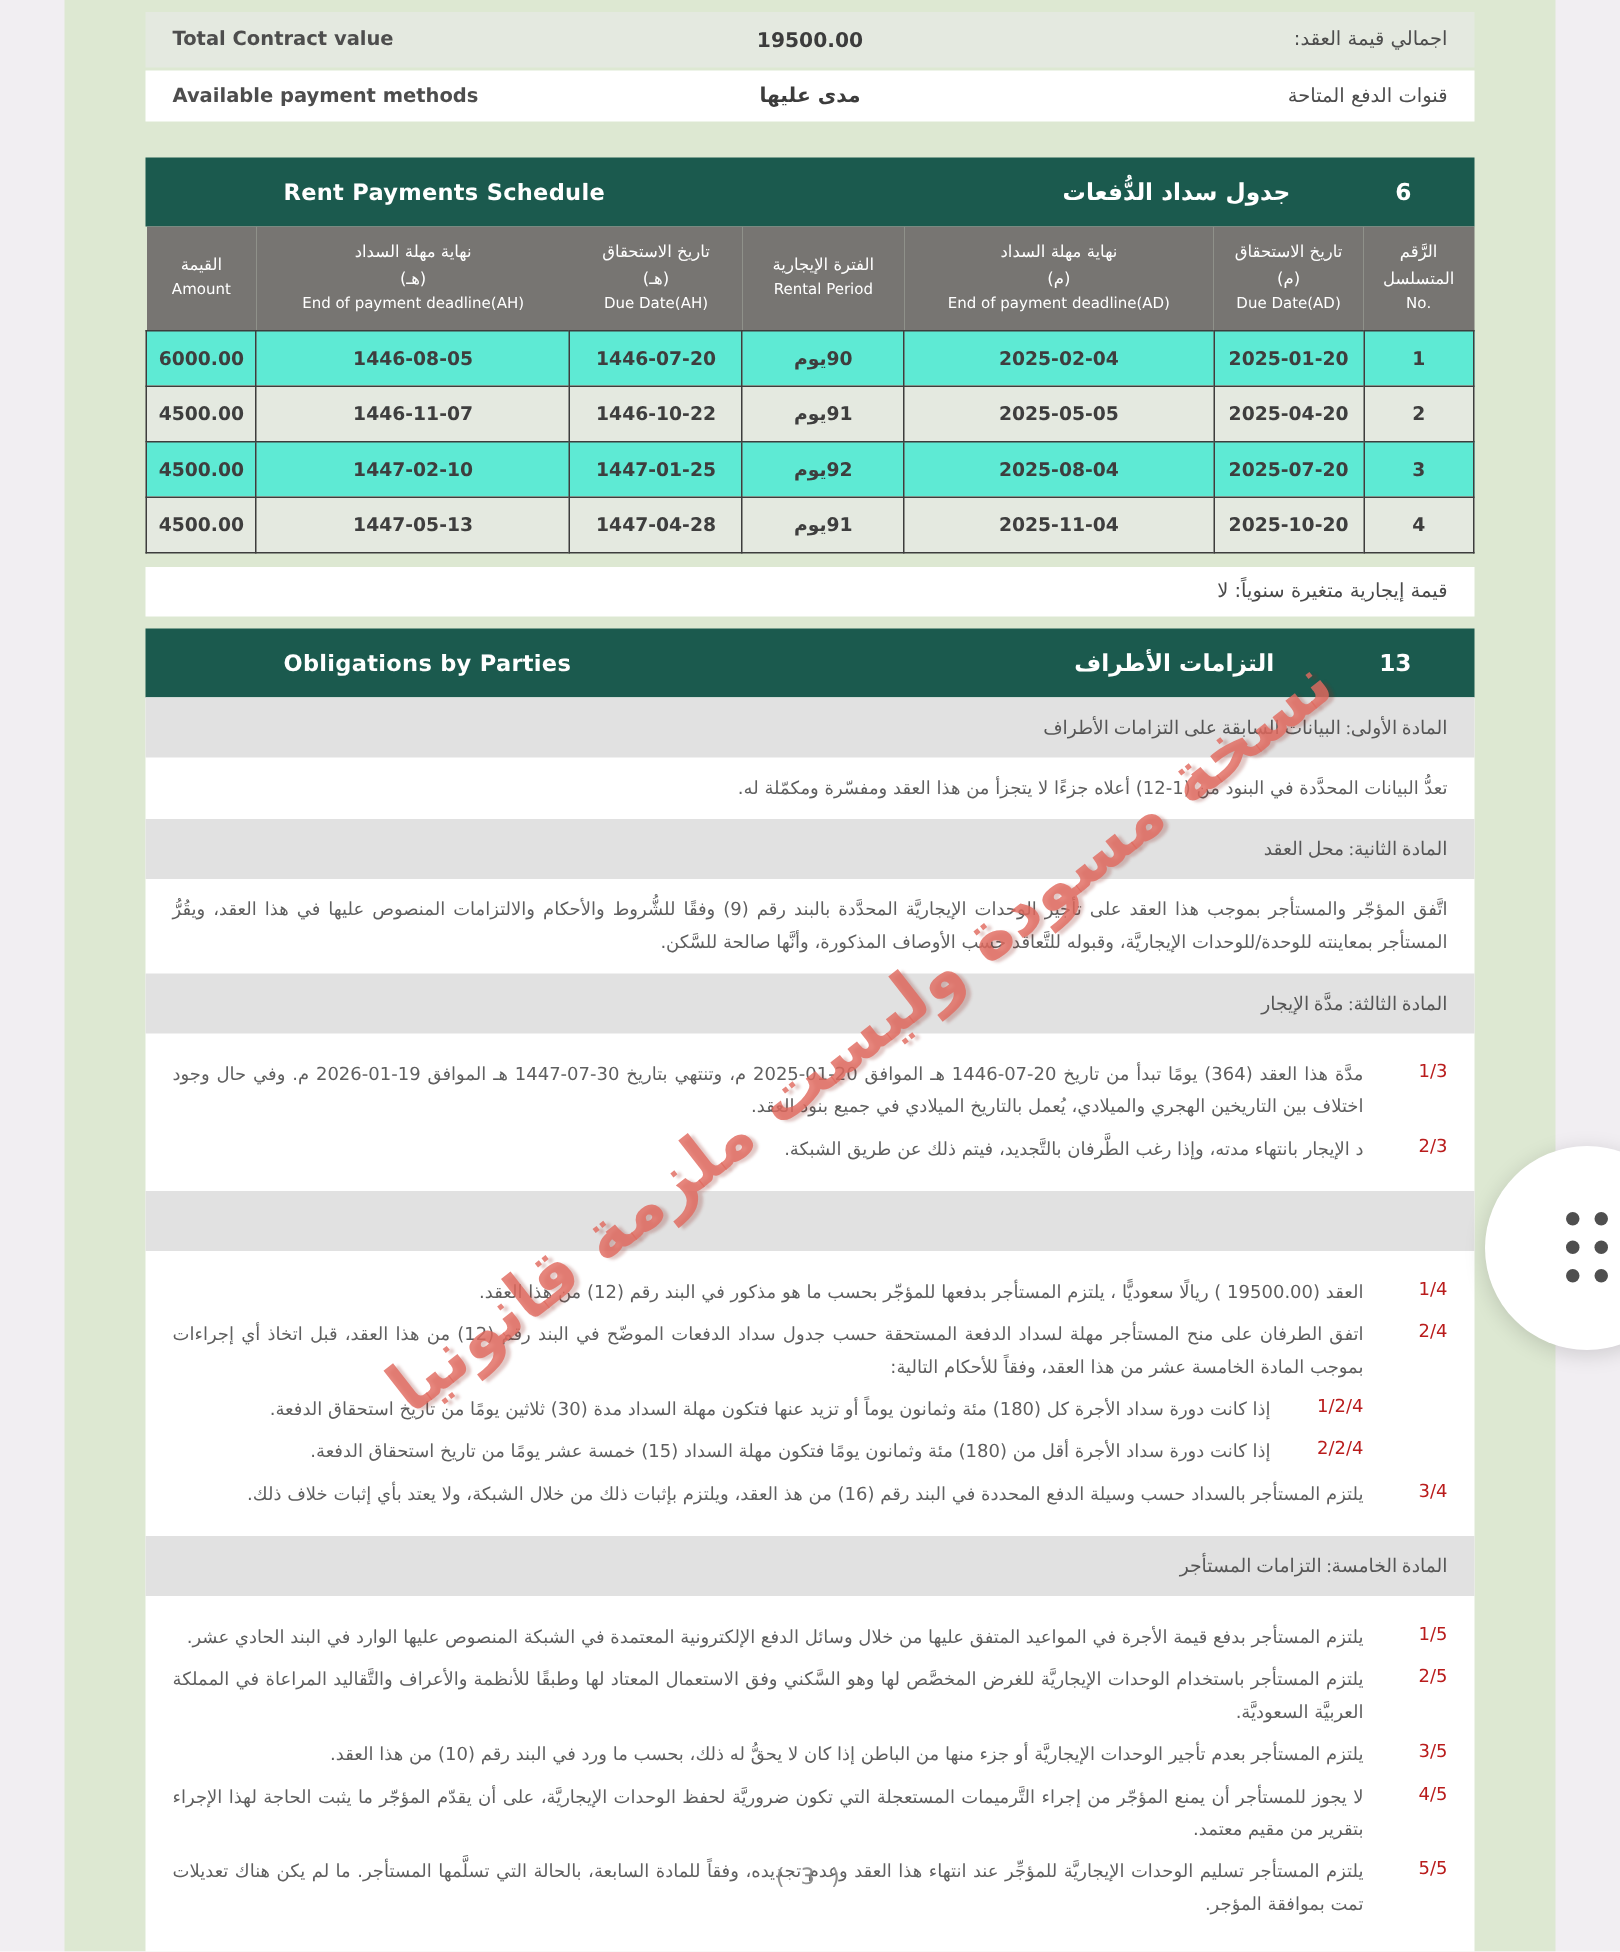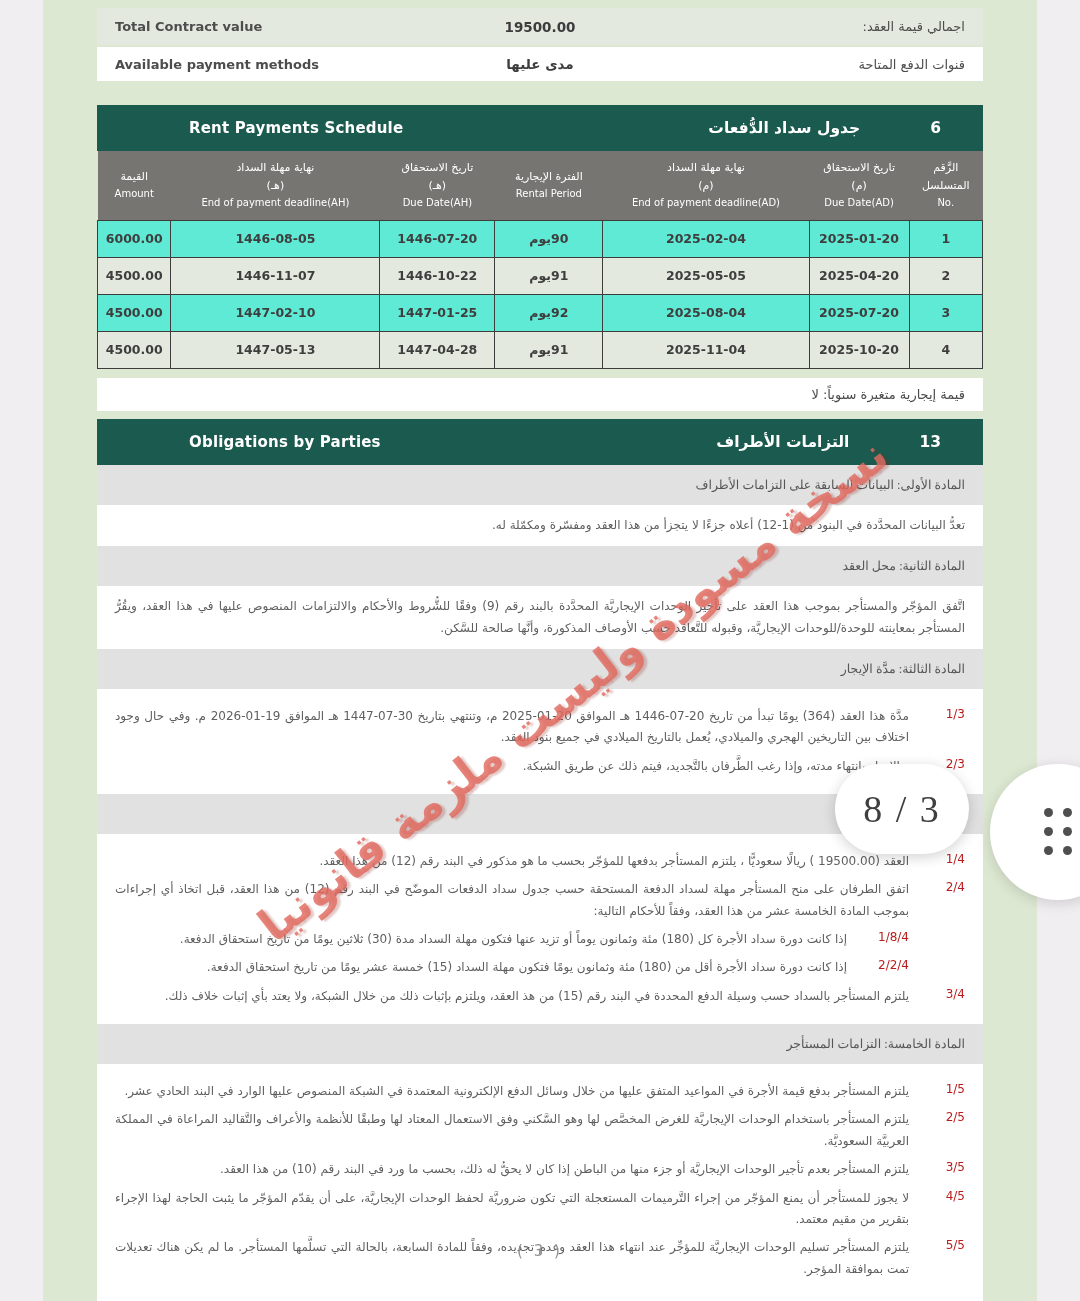--- a/index.html
+++ b/index.html
@@ -229,23 +229,20 @@
           <div class="ctext">مدَّة هذا العقد (364) يومًا تبدأ من تاريخ 20-07-1446 هـ الموافق 20-01-2025 م، وتنتهي بتاريخ 30-07-1447 هـ الموافق 19-01-2026 م. وفي حال وجود اختلاف بين التاريخين الهجري والميلادي، يُعمل بالتاريخ الميلادي في جميع بنود العقد.</div>
         </div>
         <div class="clause">
           <span class="cnum">2/3</span>
           <div class="ctext">د الإيجار بانتهاء مدته، وإذا رغب الطَّرفان بالتَّجديد، فيتم ذلك عن طريق الشبكة.</div>
         </div>
       </div>
 
       <div class="gray-h">
         <span></span>
-        <div class="pill">
-          <span>8 / 3</span>
-        </div>
         <div class="dots-fab">
           <div class="dots-grid">
             <span class="dot"></span>
               <span class="dot"></span>
               <span class="dot"></span>
             <span class="dot"></span>
               <span class="dot"></span>
               <span class="dot"></span>
           </div>
         </div>
@@ -254,30 +251,30 @@
       <div class="pblock">
         <div class="clause">
           <span class="cnum">1/4</span>
           <div class="ctext">العقد (19500.00 ) ريالًا سعوديًّا ، يلتزم المستأجر بدفعها للمؤجّر بحسب ما هو مذكور في البند رقم (12) من هذا العقد.</div>
         </div>
         <div class="clause">
           <span class="cnum">2/4</span>
           <div class="ctext">اتفق الطرفان على منح المستأجر مهلة لسداد الدفعة المستحقة حسب جدول سداد الدفعات الموضّح في البند رقم (12) من هذا العقد، قبل اتخاذ أي إجراءات بموجب المادة الخامسة عشر من هذا العقد، وفقاً للأحكام التالية:</div>
         </div>
         <div class="clause indent">
-          <span class="cnum">1/8/4</span>
+          <span class="cnum">1/2/4</span>
           <div class="ctext">إذا كانت دورة سداد الأجرة كل (180) مئة وثمانون يوماً أو تزيد عنها فتكون مهلة السداد مدة (30) ثلاثين يومًا من تاريخ استحقاق الدفعة.</div>
         </div>
         <div class="clause indent">
           <span class="cnum">2/2/4</span>
           <div class="ctext">إذا كانت دورة سداد الأجرة أقل من (180) مئة وثمانون يومًا فتكون مهلة السداد (15) خمسة عشر يومًا من تاريخ استحقاق الدفعة.</div>
         </div>
         <div class="clause">
           <span class="cnum">3/4</span>
-          <div class="ctext">يلتزم المستأجر بالسداد حسب وسيلة الدفع المحددة في البند رقم (15) من هذ العقد، ويلتزم بإثبات ذلك من خلال الشبكة، ولا يعتد بأي إثبات خلاف ذلك.</div>
+          <div class="ctext">يلتزم المستأجر بالسداد حسب وسيلة الدفع المحددة في البند رقم (16) من هذ العقد، ويلتزم بإثبات ذلك من خلال الشبكة، ولا يعتد بأي إثبات خلاف ذلك.</div>
         </div>
       </div>
 
       <div class="gray-h">المادة الخامسة: التزامات المستأجر</div>
       <div class="pblock">
         <div class="clause">
           <span class="cnum">1/5</span>
           <div class="ctext">يلتزم المستأجر بدفع قيمة الأجرة في المواعيد المتفق عليها من خلال وسائل الدفع الإلكترونية المعتمدة في الشبكة المنصوص عليها الوارد في البند الحادي عشر.</div>
         </div>
         <div class="clause">

